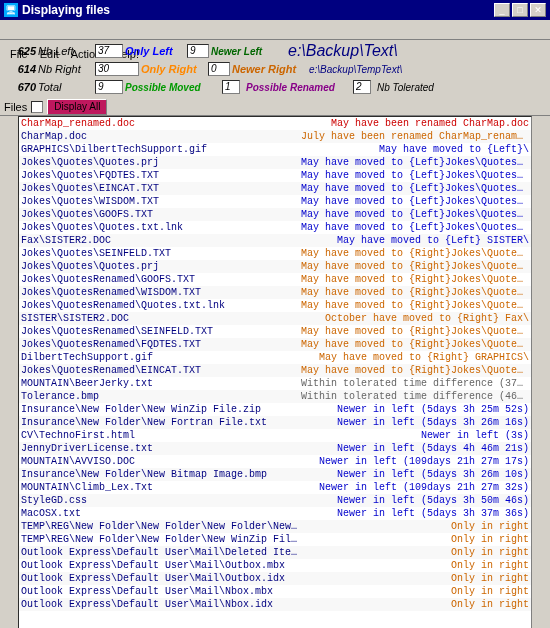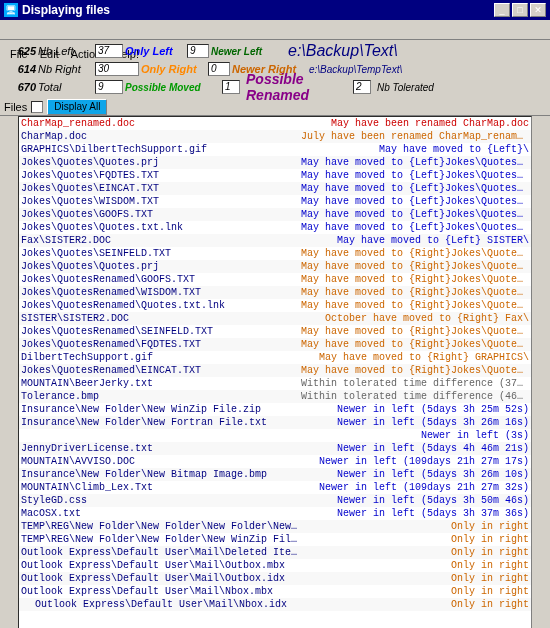--- a/index.html
+++ b/index.html
@@ -121,21 +121,21 @@
       background: white;
       display: inline-block;
     }
     .display-all-btn {
       padding: 0 6px;
       height: 16px;
       font-size: 10px;
       font-family: Arial, sans-serif;
       border: 1px solid;
       border-color: #ffffff #808080 #808080 #ffffff;
-      background: #0ea5e9;
+      background: #be185d;
       cursor: pointer;
     }
     .file-list {
       background: white;
       border: 1px inset #808080;
       margin: 0 18px;
       height: 590px;
       overflow-y: scroll;
       overflow-x: hidden;
     }
@@ -215,21 +215,21 @@
       <span style="color:#cc6600;font-weight:bold;width:75px;font-size:11px">Newer Right</span>
       <span style="color:#000080;font-size:10px">e:\Backup\TempText\</span>
     </div>
 
     <div class="stats-row">
       <span class="stat-num">670</span>
       <span class="stat-label">Total</span>
       <span class="input-box" style="width:28px">9</span>
       <span style="color:#009900;font-weight:bold;width:95px;font-size:10px">Possible Moved</span>
       <span class="input-box" style="width:18px">1</span>
-      <span style="color:#880088;font-weight:bold;width:105px;font-size:14px;margin-left:4px">Possible Renamed</span>
+      <span style="color:#880088;font-weight:bold;width:105px;font-size:10px;margin-left:4px">Possible Renamed</span>
       <span class="input-box" style="width:18px">2</span>
       <span style="font-size:10px;margin-left:4px">Nb Tolerated</span>
     </div>
   </div>
 
   <div class="files-bar">
     <span>Files</span>
     <div class="checkbox"></div>
     <button class="display-all-btn">Display All</button>
   </div>
@@ -325,20 +325,21 @@
       </div>
       <div class="file-row">
         <span class="file-name" style="color: rgb(0, 0, 128);">Insurance\New Folder\New WinZip File.zip</span>
         <span class="file-status" style="color: rgb(0, 0, 204);">Newer in left (5days 3h 25m 52s)</span>
       </div>
       <div class="file-row">
         <span class="file-name" style="color: rgb(0, 0, 128);">Insurance\New Folder\New Fortran File.txt</span>
         <span class="file-status" style="color: rgb(0, 0, 204);">Newer in left (5days 3h 26m 16s)</span>
       </div>
       <div class="file-row">
+        <span class="file-name" style="color: rgb(0, 0, 128);">CV\TechnoFirst.html</span>
         <span class="file-status" style="color: rgb(0, 0, 204);">Newer in left (3s)</span>
       </div>
       <div class="file-row">
         <span class="file-name" style="color: rgb(0, 0, 128);">JennyDriverLicense.txt</span>
         <span class="file-status" style="color: rgb(0, 0, 204);">Newer in left (5days 4h 46m 21s)</span>
       </div>
       <div class="file-row">
         <span class="file-name" style="color: rgb(0, 0, 128);">MOUNTAIN\AVVISO.DOC</span>
         <span class="file-status" style="color: rgb(0, 0, 204);">Newer in left (109days 21h 27m 17s)</span>
       </div>
@@ -376,17 +377,17 @@
       </div>
       <div class="file-row">
         <span class="file-name" style="color: rgb(0, 0, 128);">Outlook Express\Default User\Mail\Outbox.idx</span>
         <span class="file-status" style="color: rgb(204, 102, 0);">Only in right</span>
       </div>
       <div class="file-row">
         <span class="file-name" style="color: rgb(0, 0, 128);">Outlook Express\Default User\Mail\Nbox.mbx</span>
         <span class="file-status" style="color: rgb(204, 102, 0);">Only in right</span>
       </div>
       <div class="file-row">
-        <span class="file-name" style="color: rgb(0, 0, 128); text-align: center;">Outlook Express\Default User\Mail\Nbox.idx</span>
+        <span class="file-name" style="color: rgb(0, 0, 128);">Outlook Express\Default User\Mail\Nbox.idx</span>
         <span class="file-status" style="color: rgb(204, 102, 0);">Only in right</span>
       </div>
     </div>
 </div>
 
 </body></html>

